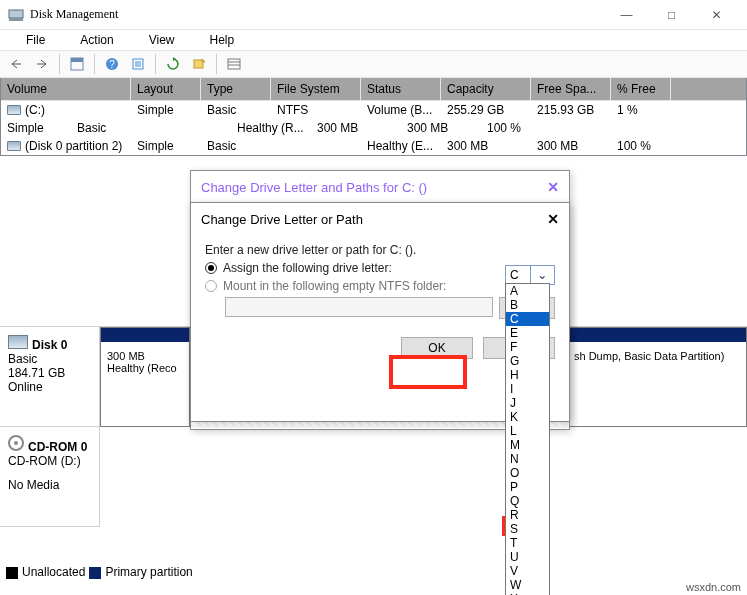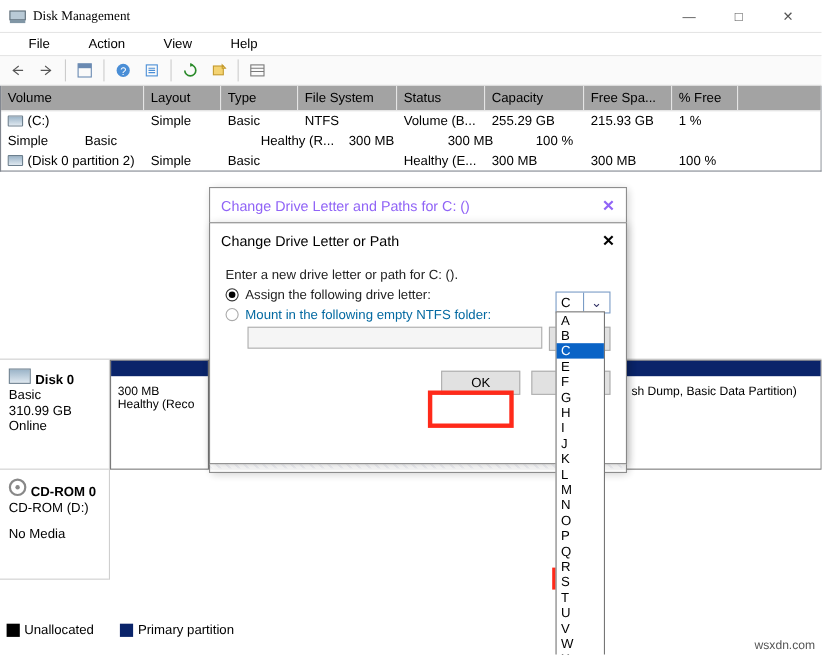--- a/index.html
+++ b/index.html
@@ -26,36 +26,36 @@
 .diskbox { border-bottom: 1px solid #cfcfcf; padding: 8px; height: 100px; }
 .diskbox .hdr { font-weight: bold; }
 .diskicon { width: 20px; height: 14px; display: inline-block; background: linear-gradient(#9bb4c8,#dfe8f0); border: 1px solid #6c7f8e; margin-right: 4px; }
 .cdicon { width: 16px; height: 16px; display: inline-block; border: 2px solid #888; border-radius: 50%; margin-right: 4px; position: relative; }
 .cdicon::after { content:''; position:absolute; width:4px;height:4px;background:#888;border-radius:50%;top:4px;left:4px;}
 .partrow { flex: 1; display: flex; }
 .partcell { border: 1px solid #7a7a7a; padding: 6px; height: 100px; position: relative; background: #fff; }
 .partcell .stripe { position:absolute; top:0; left:0; right:0; height:14px; background: #0a246a; }
 .partcell .body { margin-top: 16px; font-size: 11px; }
 .hatch { background-image: repeating-linear-gradient(45deg,#0a246a 0,#0a246a 2px,#fff 2px,#fff 6px); }
-.legend { position: absolute; bottom: 16px; left: 6px; display: flex; gap: 24px; font-size: 12px; }
+.legend { position: absolute; bottom: 16px; left: 6px; display: flex; gap: 4px; font-size: 12px; }
 .legend .sw { width: 12px; height: 12px; display: inline-block; margin-right: 4px; vertical-align: middle; }
 .footer { position: absolute; bottom: 0; right: 0; padding: 2px 6px; font-size: 11px; color: #555; background: rgba(255,255,255,.9); }
 
 .dlg { position: absolute; background: #fff; border: 1px solid #888; box-shadow: 2px 2px 8px rgba(0,0,0,.2); }
 .dlg1 { left: 190px; top: 170px; width: 380px; height: 260px; opacity: .95; }
 .dlg2 { left: 190px; top: 202px; width: 380px; height: 220px; }
 .dlg-title { padding: 8px 10px; display: flex; align-items: center; }
 .dlg1 .dlg-title { color: #8b5cf6; }
 .dlg-title .t { flex: 1; font-size: 13px; }
 .closex { font-size: 14px; font-weight: bold; cursor: default; }
 .dlg-body { padding: 8px 14px; font-size: 12px; color: #222; }
 .radio { display: flex; align-items: center; margin: 4px 0; }
 .radio .dot { width: 12px; height: 12px; border: 1px solid #333; border-radius: 50%; margin-right: 6px; display:flex; align-items:center; justify-content:center;}
 .radio .dot.sel::after { content:''; width:6px;height:6px;background:#000;border-radius:50%;}
-.radio.disabled { color:#0369a1; }
+.radio.disabled { color:#737373; }
 .radio.disabled .dot { border-color:#aaa;}
 .pathfield { display:flex; gap:6px; margin:4px 0 10px 20px;}
 .pathfield input { flex:1; height:20px; border:1px solid #adadad; background:#f5f5f5;}
 .pathfield button { width:56px; height:22px; border:1px solid #adadad; background:#e1e1e1; font-size:12px;}
 .dlgbtns { display:flex; justify-content:flex-end; gap:10px; padding: 0 14px 10px;}
 .dlgbtns button { width:72px; height:22px; border:1px solid #adadad; background:#e1e1e1; font-size:12px;}
 .highlight1 { position:absolute; border:4px solid #ff2a1a; box-sizing:border-box; pointer-events: none;}
 .combo { position:absolute; right:14px; top:62px; width:50px; height:20px; border:1px solid #7a9cc6; display:flex; align-items:center;}
 .combo span{flex:1; padding:0 4px;}
 .combo .arr{width:16px;height:18px;display:flex;align-items:center;justify-content:center;border-left:1px solid #7a9cc6;color:#336;}
@@ -185,21 +185,21 @@
         <div class="cell c7">100 %</div>
       </div>
     </div>
 </div>
 
 <div class="graphical">
   <div class="diskcol">
     <div class="diskbox">
       <div class="hdr"><span class="diskicon"></span><span>Disk 0</span></div>
       <div>Basic</div>
-      <div>310.99 GB</div>
+      <div>184.71 GB</div>
       <div>Online</div>
     </div>
     <div class="diskbox">
       <div class="hdr"><span class="cdicon"></span><span>CD-ROM 0</span></div>
       <div>CD-ROM (D:)</div>
       <div style="margin-top:10px">No Media</div>
     </div>
   </div>
   <div class="partrow">
     <div class="partcell" style="width:90px">

